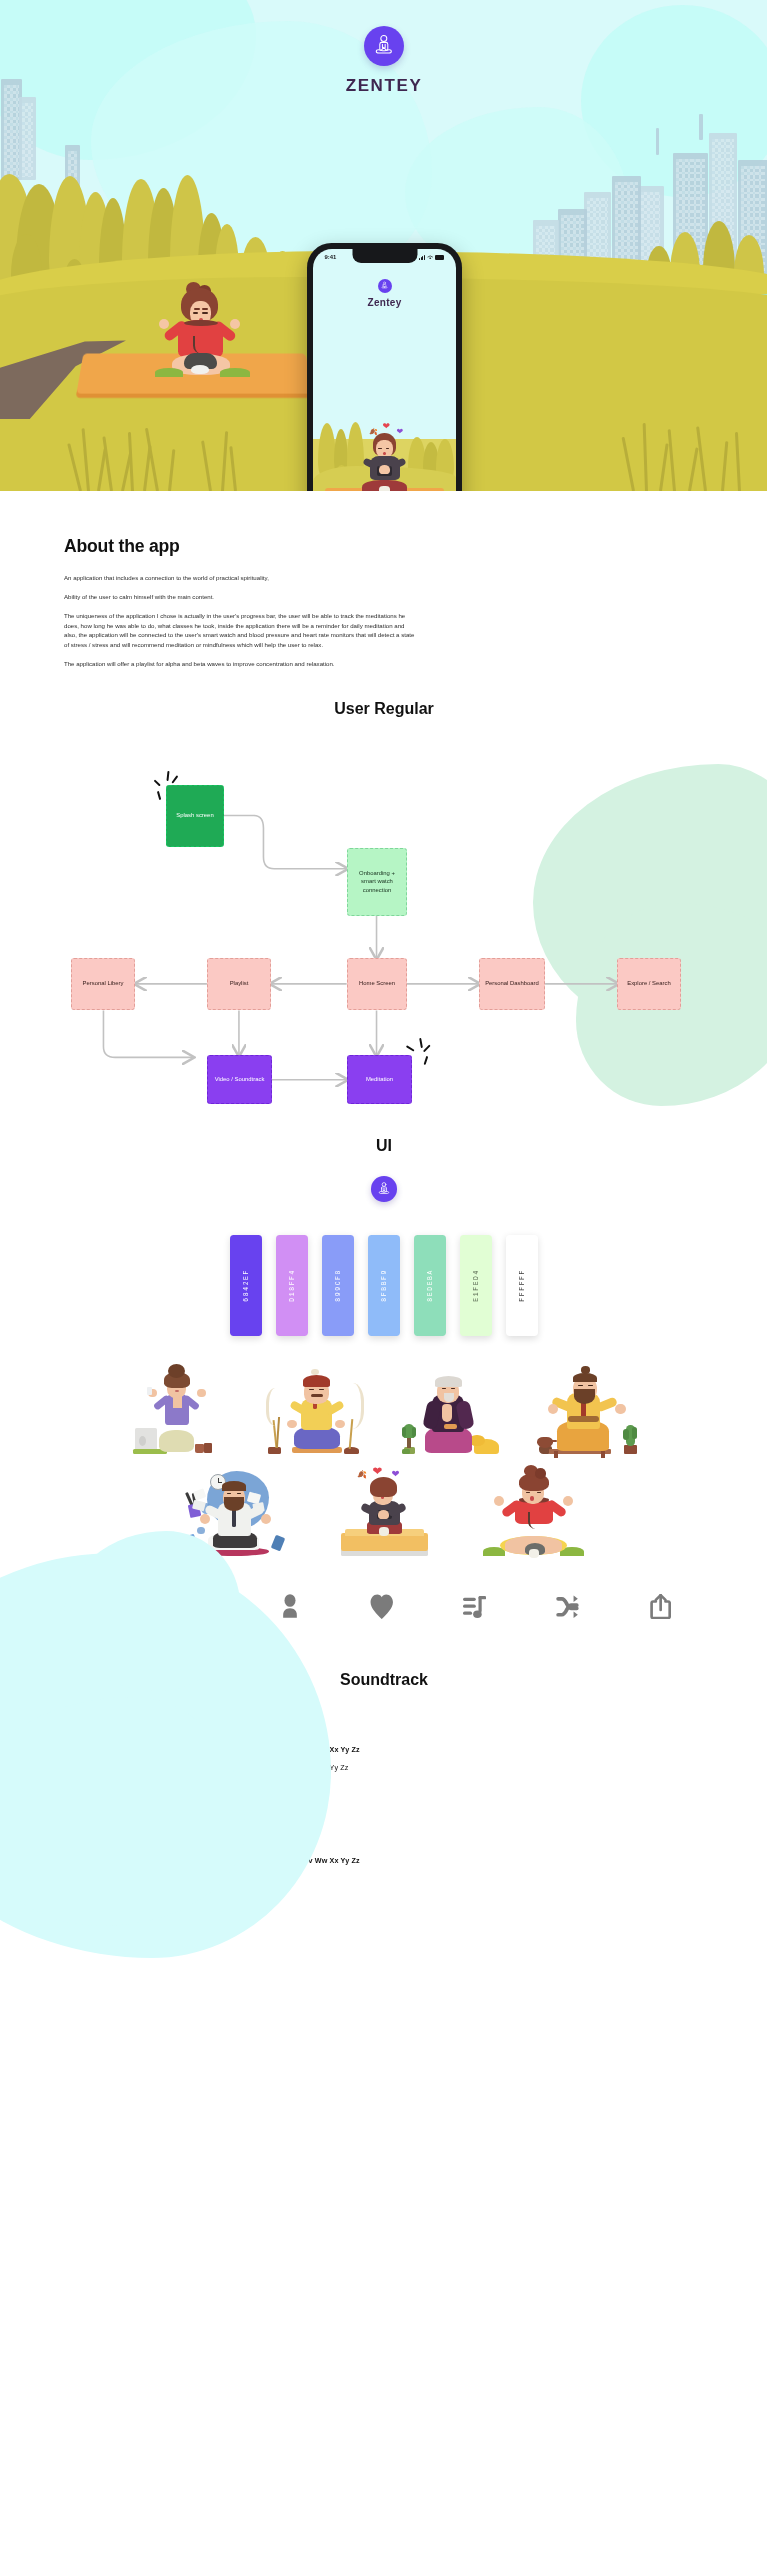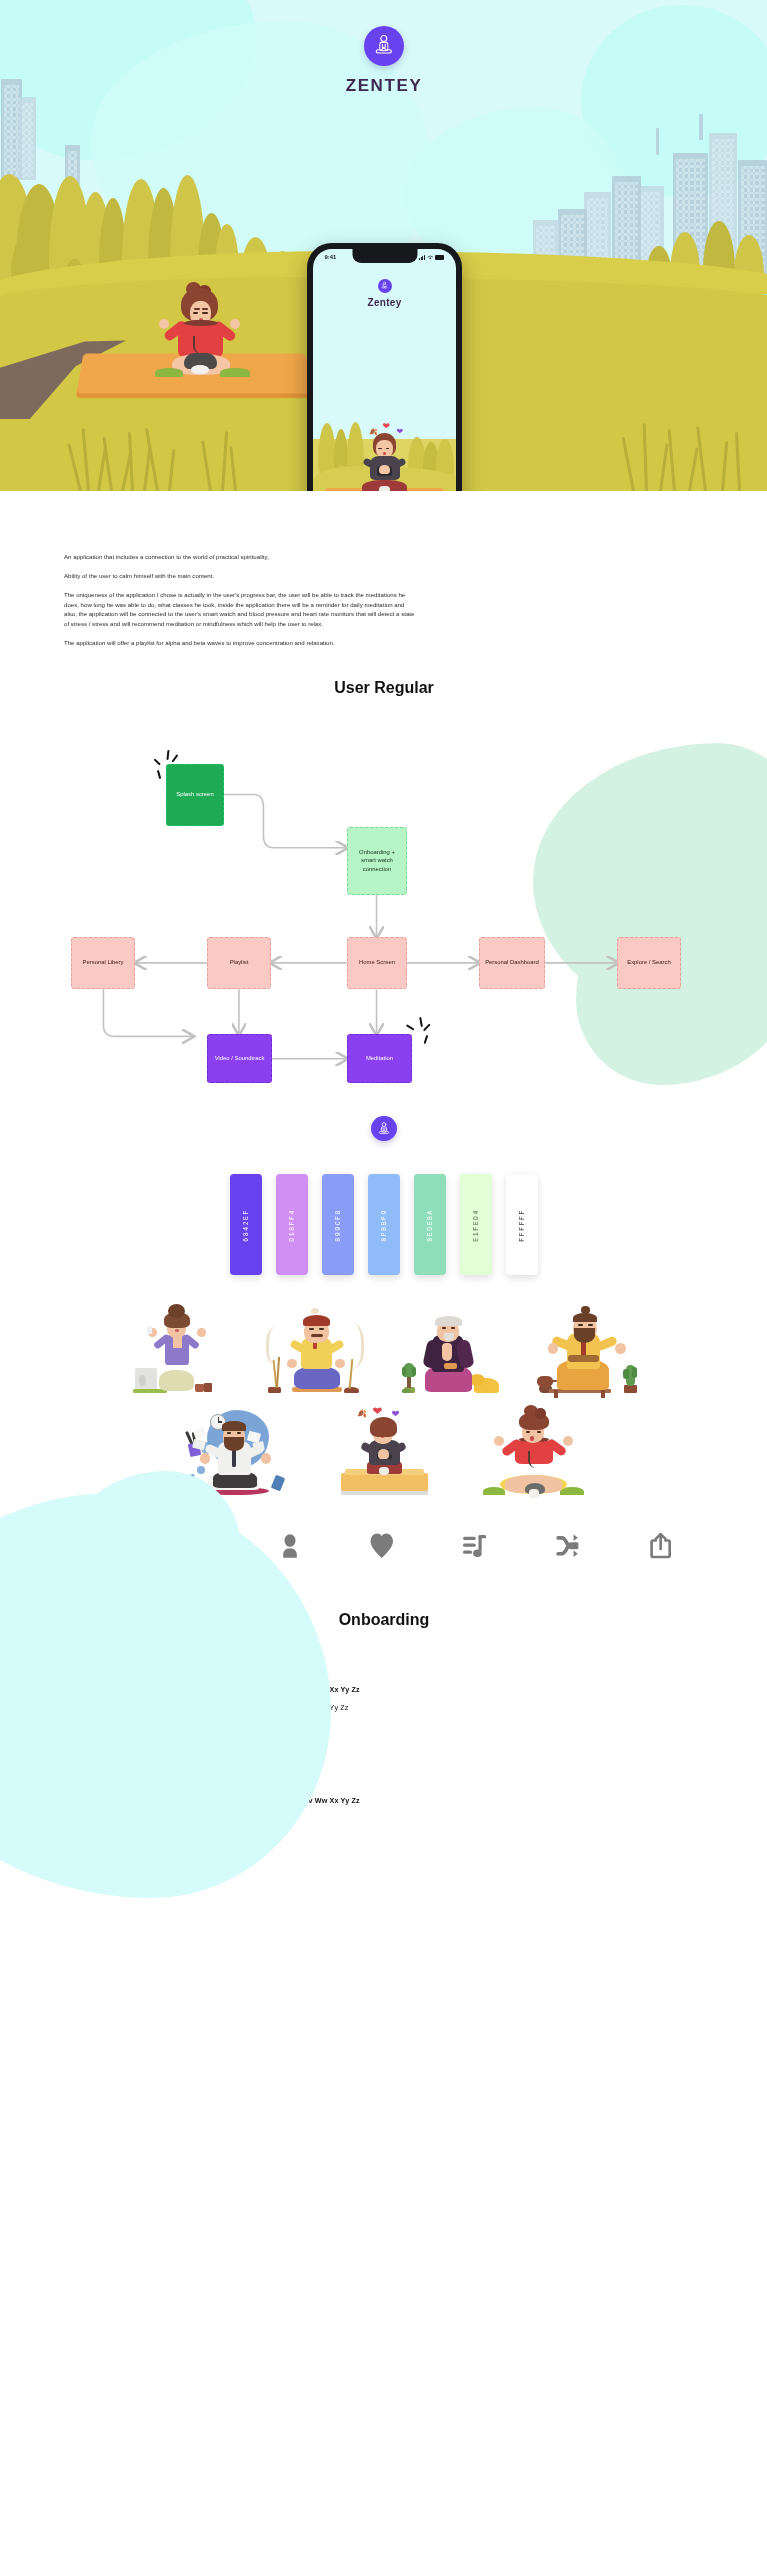--- a/index.html
+++ b/index.html
@@ -507,20 +507,21 @@
           <path d="M32 44.5c-5 0-9-2.6-13.4-2.6-3 0-5.4 1.8-5.4 4.2 0 2.6 2.8 4 6.4 4h24.8c3.6 0 6.4-1.4 6.4-4 0-2.4-2.4-4.2-5.4-4.2C41 41.9 37 44.5 32 44.5z"></path>
         </svg>
       </div>
       <div class="app-title">Zentey</div>
     </div>
   </div>
 </section>
 
 <section class="section about">
   <div class="about-inner">
+    <h2 class="h2-big">About the app</h2>
     <p>An application that includes a connection to the world of practical spirituality,</p>
     <p>Ability of the user to calm himself with the main content.</p>
     <p>The uniqueness of the application I chose is actually in the user's progress bar, the user will be able to track the meditations he does, how long he was able to do, what classes he took, inside the application there will be a reminder for daily meditation and also, the application will be connected to the user's smart watch and blood pressure and heart rate monitors that will detect a state of stress / stress and will recommend meditation or mindfulness which will help the user to relax.</p>
     <p>The application will offer a playlist for alpha and beta waves to improve concentration and relaxation.</p>
   </div>
 </section>
 
 <section class="section journey">
   <h2 class="h2-center">User Regular</h2>
 
@@ -597,20 +598,21 @@
     <div class="spark" style="left:408px;top:295px;width:25.6px;height:31px;">
       <i style="left:11.7px;top:0;width:2.1px;height:9.6px;transform:rotate(-10deg)"></i>
       <i style="left:1.1px;top:6.4px;width:2.1px;height:8.5px;transform:rotate(-58deg)"></i>
       <i style="left:18px;top:6.4px;width:2.1px;height:8.5px;transform:rotate(44deg)"></i>
       <i style="left:17px;top:18px;width:2.1px;height:8.5px;transform:rotate(18deg)"></i>
     </div>
   </div>
 </section>
 
 <section class="section ui-sec">
+  <h2 class="h2-center">UI</h2>
 
   <div class="ui-logo">
     <svg viewBox="0 0 64 64" fill="none" stroke="#fff" stroke-width="3" stroke-linecap="round" stroke-linejoin="round">
       <circle cx="32" cy="14" r="7.5"></circle>
       <path d="M22 28c0-3 2.6-4.6 5-4.6h10c2.4 0 5 1.6 5 4.6v12c0 2.6-2.2 4-4 2.6L32 36l-6 6.6c-1.8 1.4-4 0-4-2.6V28z"></path>
       <path d="M28.6 29v8M35.4 29v8"></path>
       <path d="M32 44.5c-5 0-9-2.6-13.4-2.6-3 0-5.4 1.8-5.4 4.2 0 2.6 2.8 4 6.4 4h24.8c3.6 0 6.4-1.4 6.4-4 0-2.4-2.4-4.2-5.4-4.2C41 41.9 37 44.5 32 44.5z"></path>
     </svg>
   </div>
 
@@ -865,21 +867,21 @@
       <svg width="21.3" height="25.6" viewBox="0 0 40 48" fill="none" stroke="currentColor" stroke-width="5" stroke-linecap="round" stroke-linejoin="round">
         <path d="M11 14H6a3 3 0 0 0-3 3v25a3 3 0 0 0 3 3h28a3 3 0 0 0 3-3V17a3 3 0 0 0-3-3h-5"></path>
         <path d="M20 2v28"></path>
         <path d="M11 11l9-9 9 9"></path>
       </svg>
     </span>
   </div>
 </section>
 
 <section class="section typo">
-  <h2 class="h2-center">Onboarding</h2>
+  <h2 class="h2-center">Soundtrack</h2>
 
   <div class="typo-inner">
     <div class="blk1">
       <h3>Poppins Bold &amp; Regular</h3>
       <div class="alpha bold">Aa Bb Cc Dd Ee Ff Gg Hh Ii Jj Kk Mm Nn Ll Oo Pp Qq Rr Ss Tt Uu Vv Ww Xx Yy Zz</div>
       <div class="alpha reg">Aa Bb Cc Dd Ee Ff Gg Hh Ii Jj Kk Mm Nn Ll Oo Pp Qq Rr Ss Tt Uu Vv Ww Xx Yy Zz</div>
       <div class="nums">
         <b>1 2 3 4 5 6 7 8 9</b><span>1 2 3 4 5 6 7 8 9</span>
       </div>
     </div>

